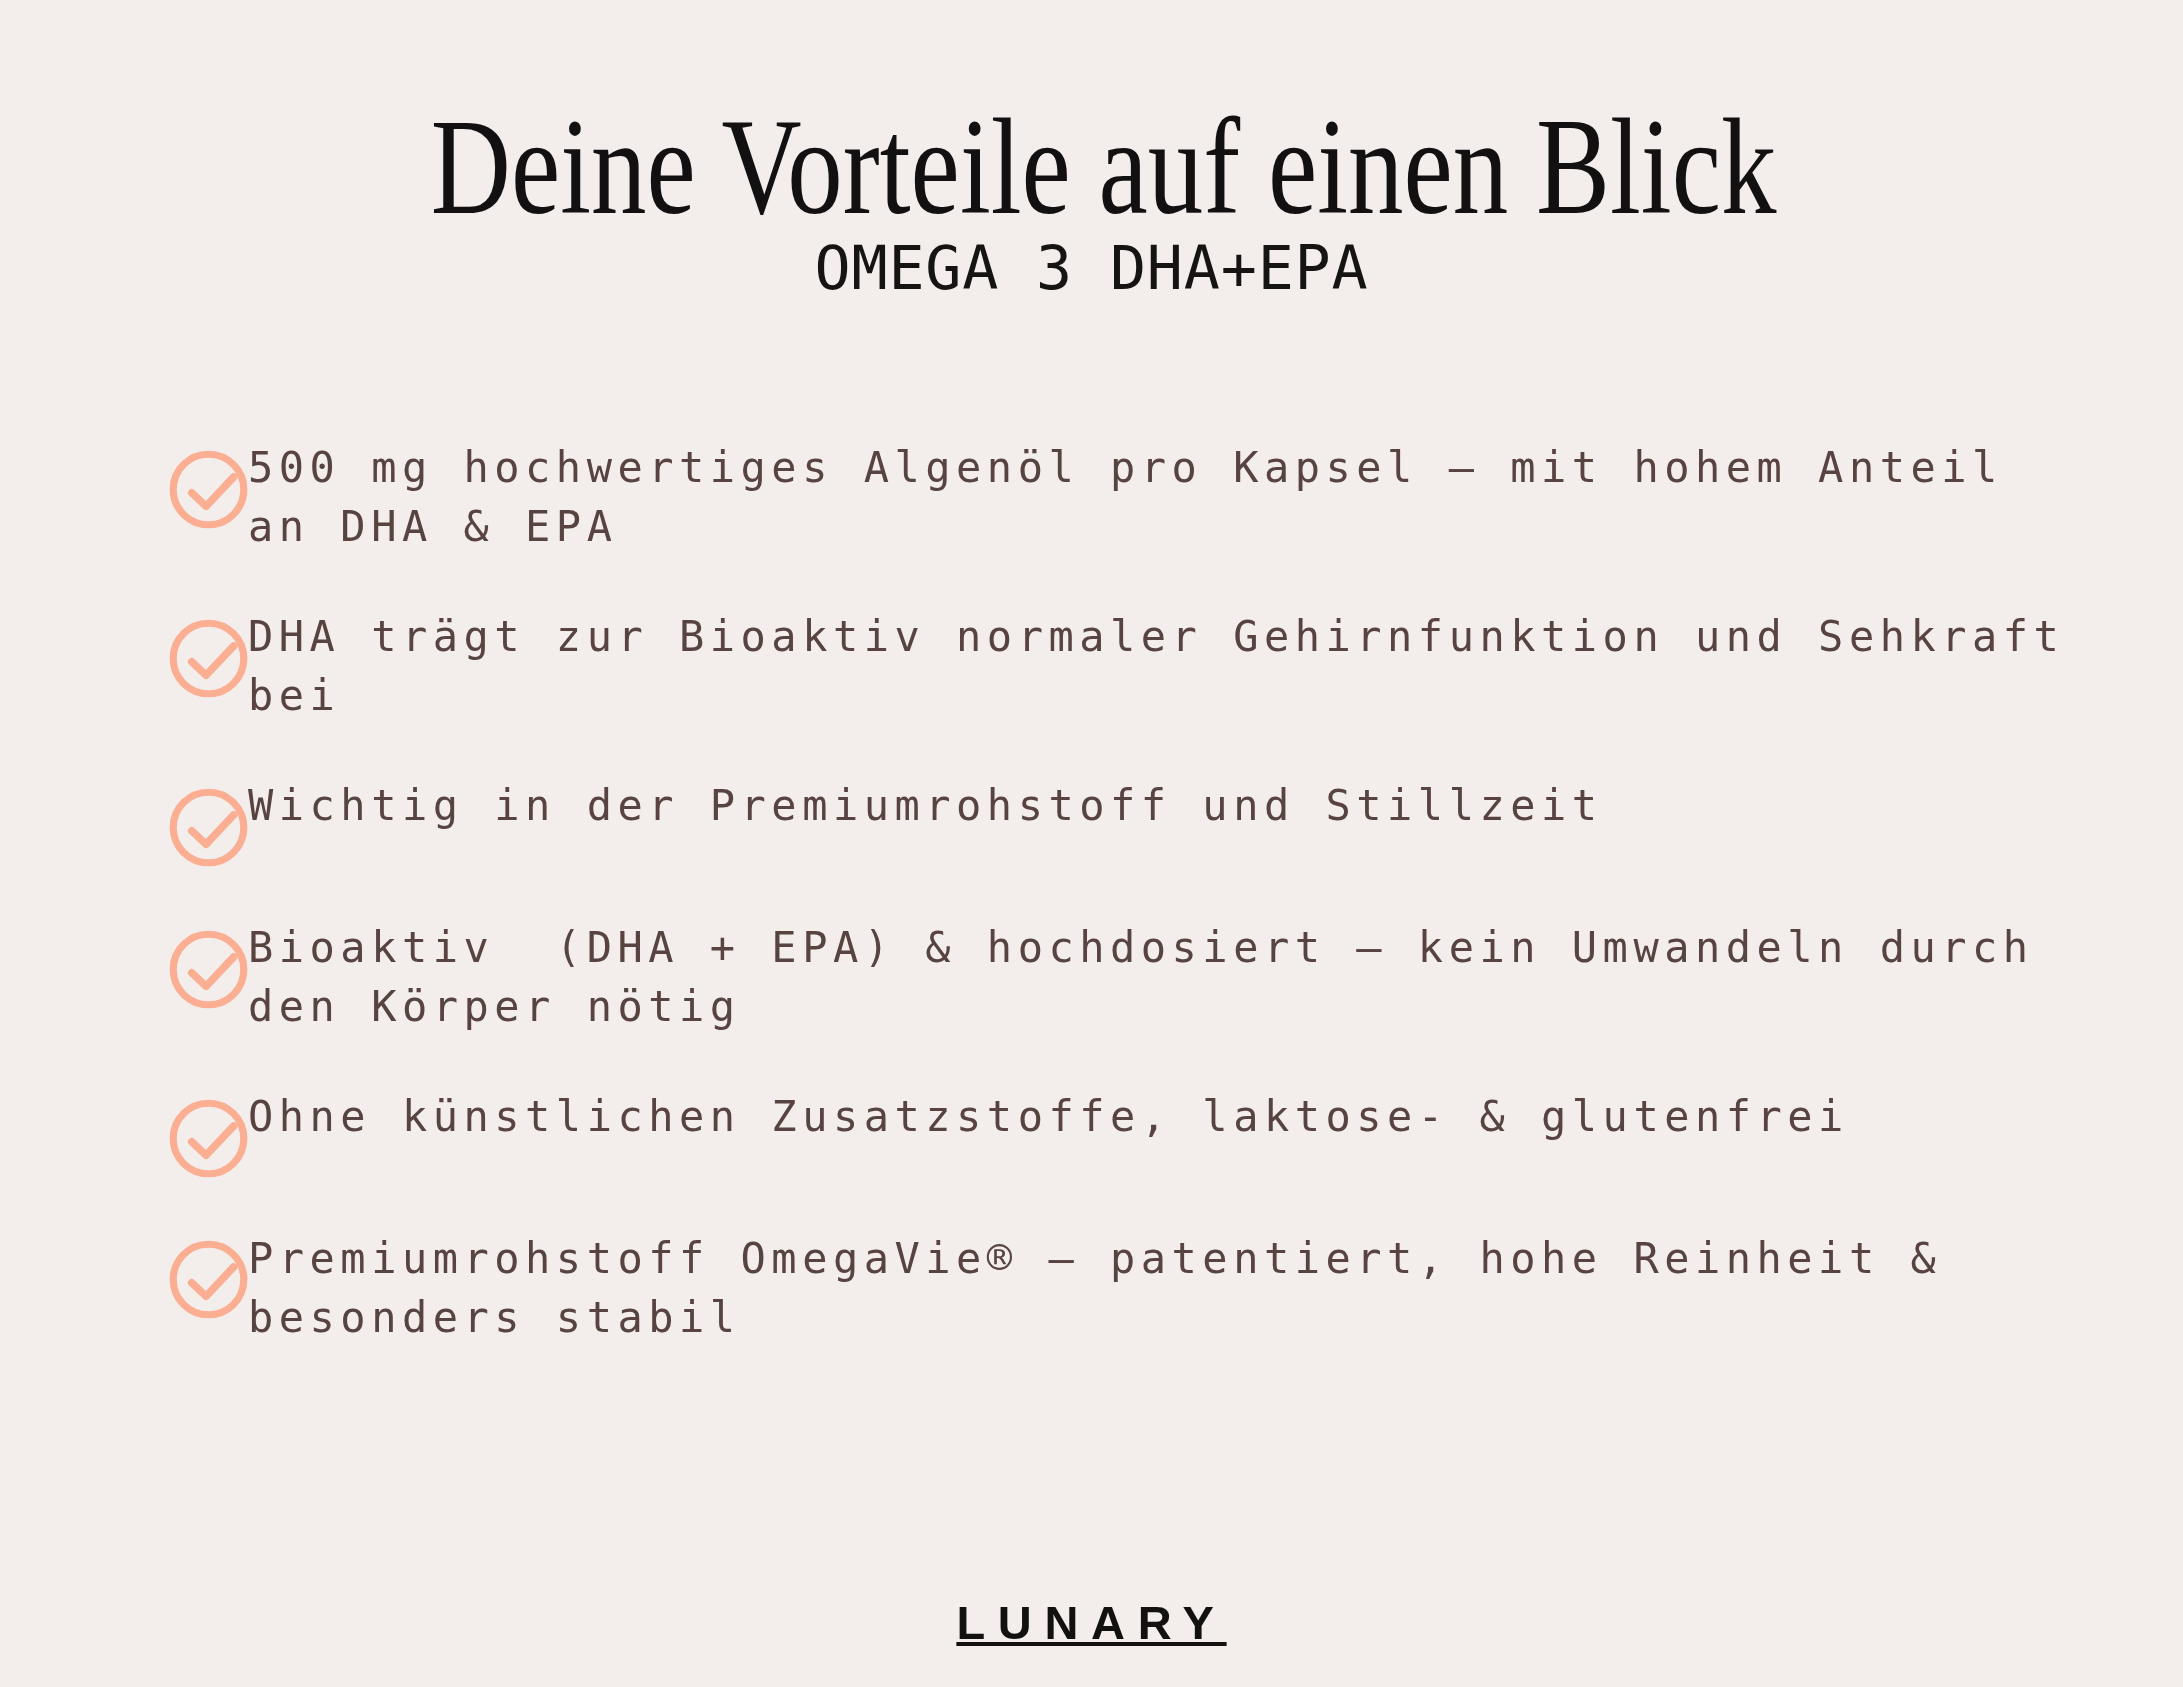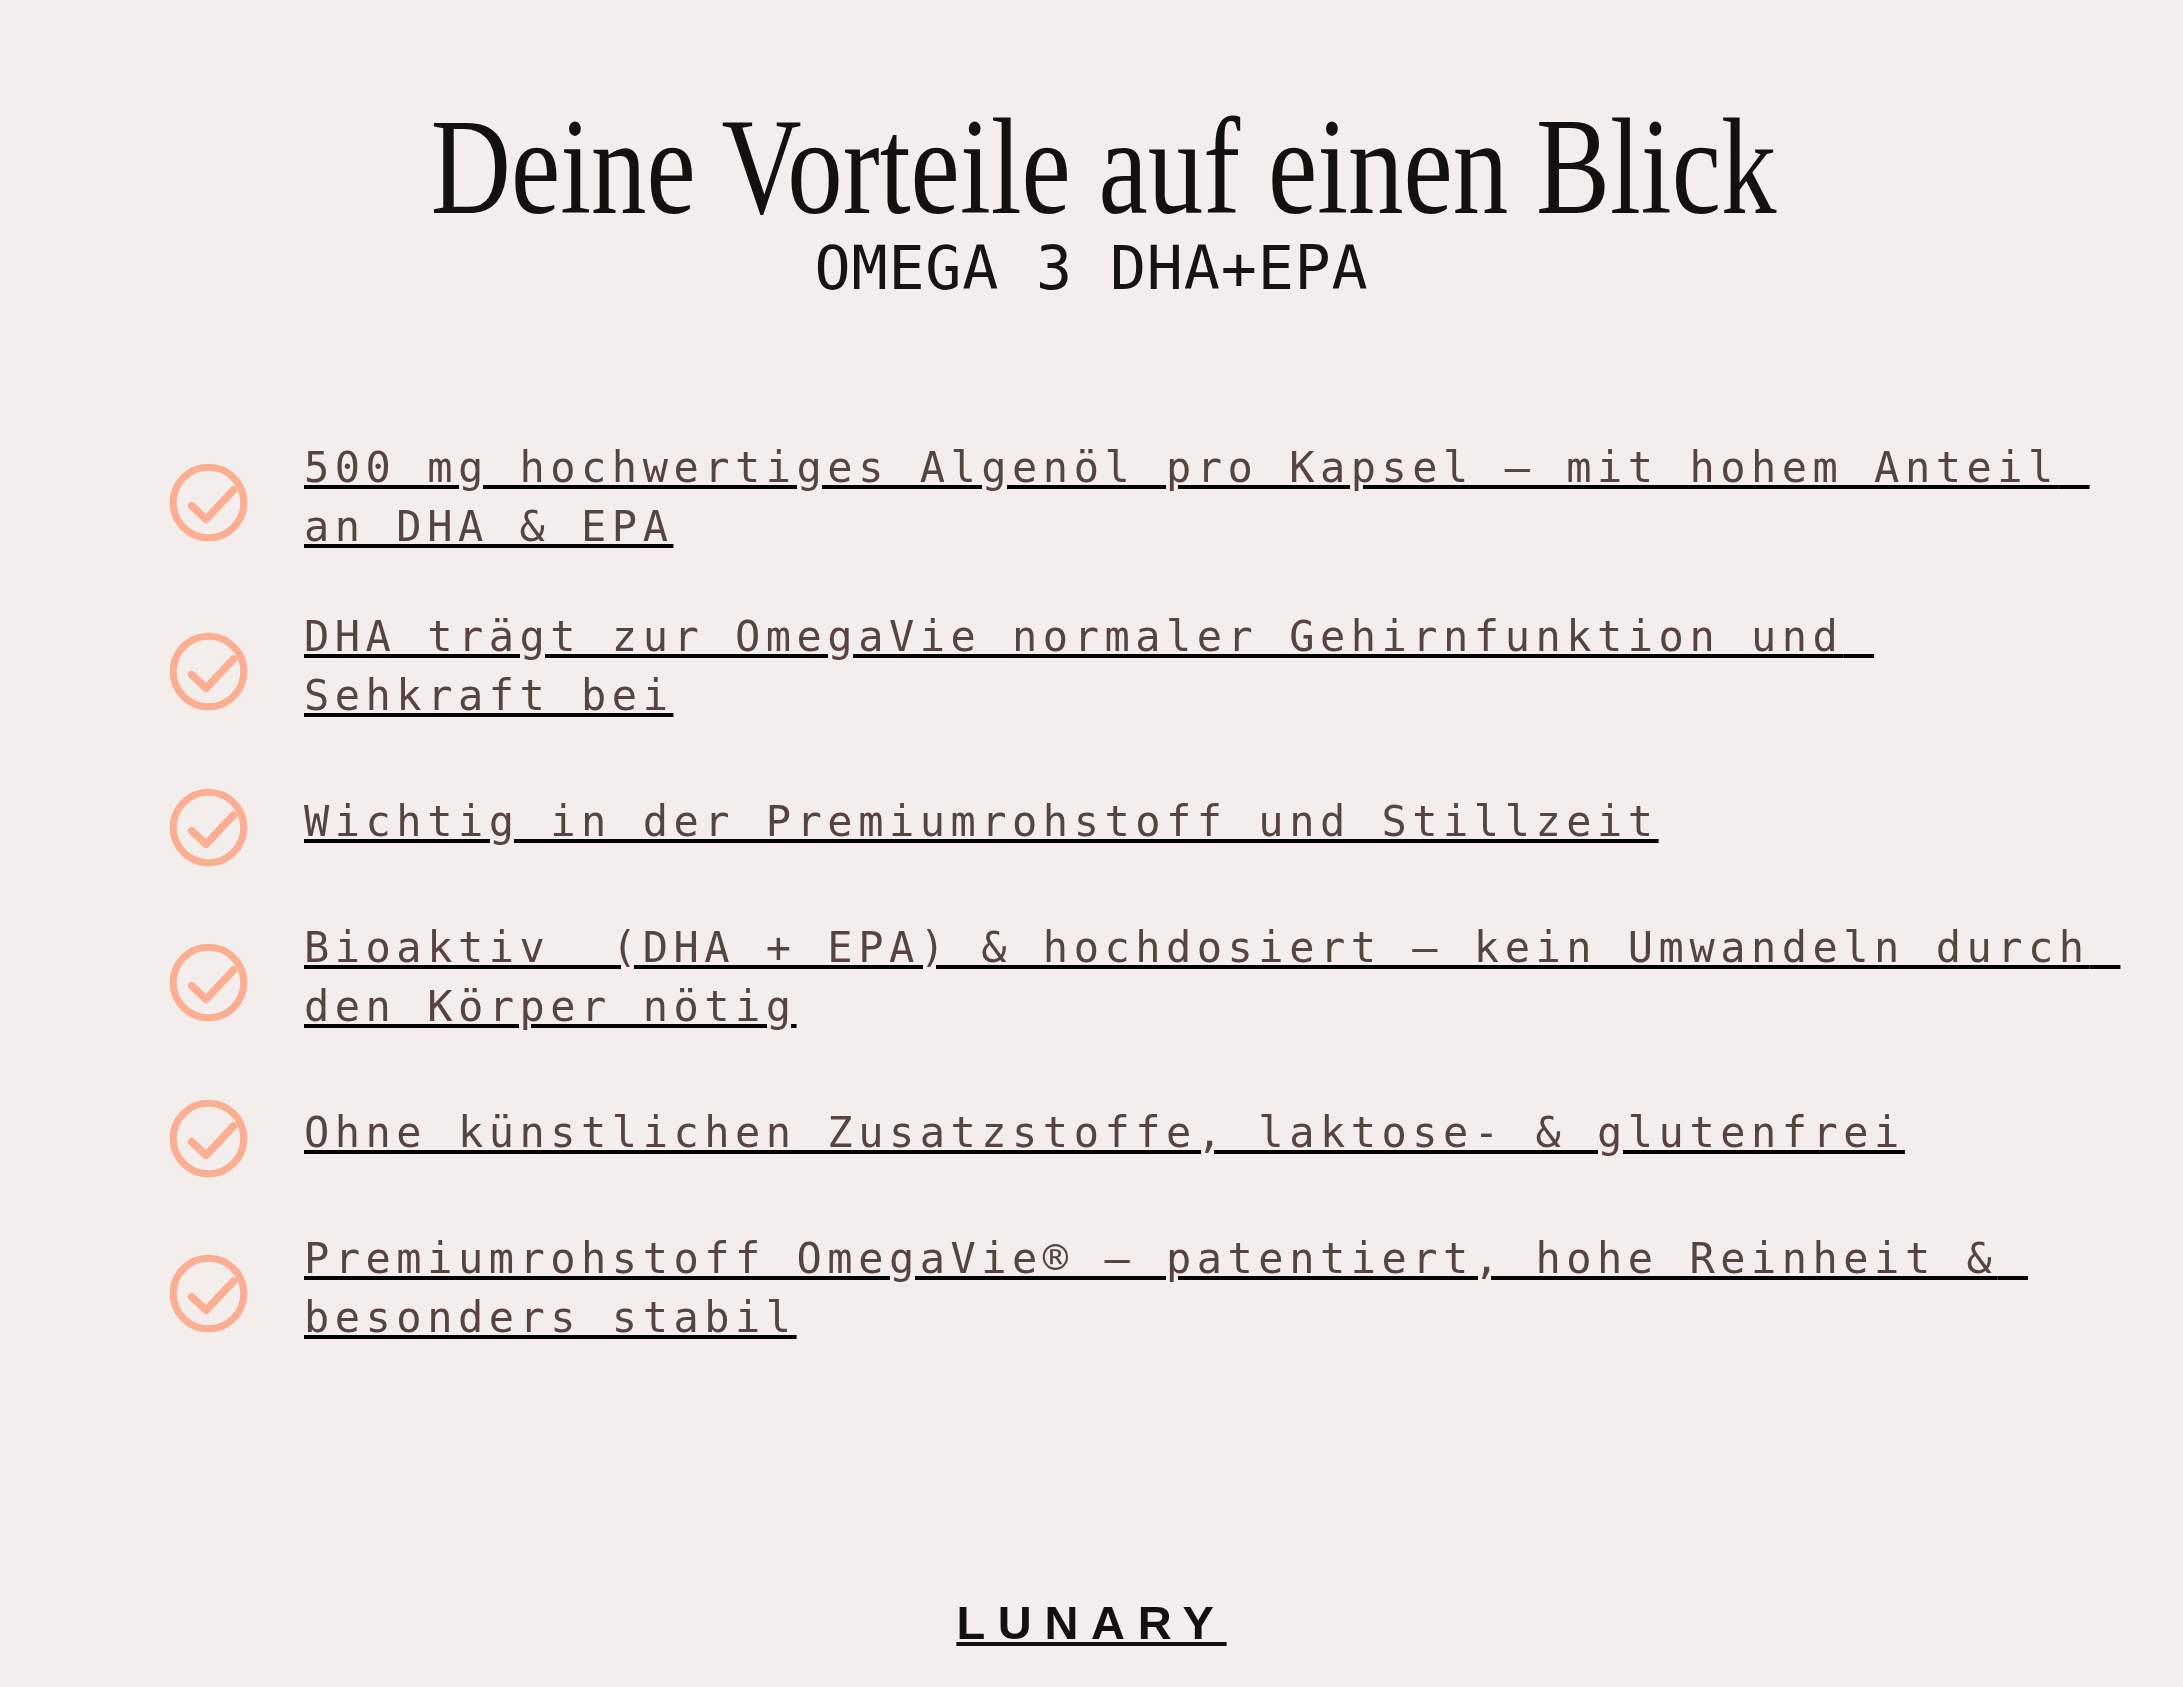--- a/index.html
+++ b/index.html
@@ -56,24 +56,22 @@
   
   .benefits-list {
     position: absolute;
     top: 438px;
     left: 169px;
     right: 68px;
     list-style: none;
   }
   .benefit-item {
     display: flex;
-    align-items: center;
-    gap: 56px;
+    align-items: flex-start;
     margin-bottom: 51px;
-    text-decoration: underline;
   }
   .check-icon {
     flex: 0 0 auto;
     width: 79px;
     height: 79px;
     margin-top: 11.8px;
     color: var(--accent);
   }
   .benefit-text {
     display: block;
@@ -118,21 +116,21 @@
       <circle cx="47" cy="47" r="42" stroke="currentColor" stroke-width="8.5"></circle>
       <path d="M27 51 L44 67 L77 32" stroke="currentColor" stroke-width="9" stroke-linecap="round" stroke-linejoin="round"></path>
     </svg>
     <span class="benefit-text">500 mg hochwertiges Algenöl pro Kapsel – mit hohem Anteil an DHA &amp; EPA</span>
   </li>
   <li class="benefit-item">
     <svg class="check-icon" viewBox="0 0 94 94" fill="none" xmlns="http://www.w3.org/2000/svg">
       <circle cx="47" cy="47" r="42" stroke="currentColor" stroke-width="8.5"></circle>
       <path d="M27 51 L44 67 L77 32" stroke="currentColor" stroke-width="9" stroke-linecap="round" stroke-linejoin="round"></path>
     </svg>
-    <span class="benefit-text">DHA trägt zur OmegaVie normaler Gehirnfunktion und Sehkraft bei</span>
+    <span class="benefit-text">DHA trägt zur Bioaktiv normaler Gehirnfunktion und Sehkraft bei</span>
   </li>
   <li class="benefit-item">
     <svg class="check-icon" viewBox="0 0 94 94" fill="none" xmlns="http://www.w3.org/2000/svg">
       <circle cx="47" cy="47" r="42" stroke="currentColor" stroke-width="8.5"></circle>
       <path d="M27 51 L44 67 L77 32" stroke="currentColor" stroke-width="9" stroke-linecap="round" stroke-linejoin="round"></path>
     </svg>
     <span class="benefit-text">Wichtig in der Premiumrohstoff und Stillzeit</span>
   </li>
   <li class="benefit-item">
     <svg class="check-icon" viewBox="0 0 94 94" fill="none" xmlns="http://www.w3.org/2000/svg">

